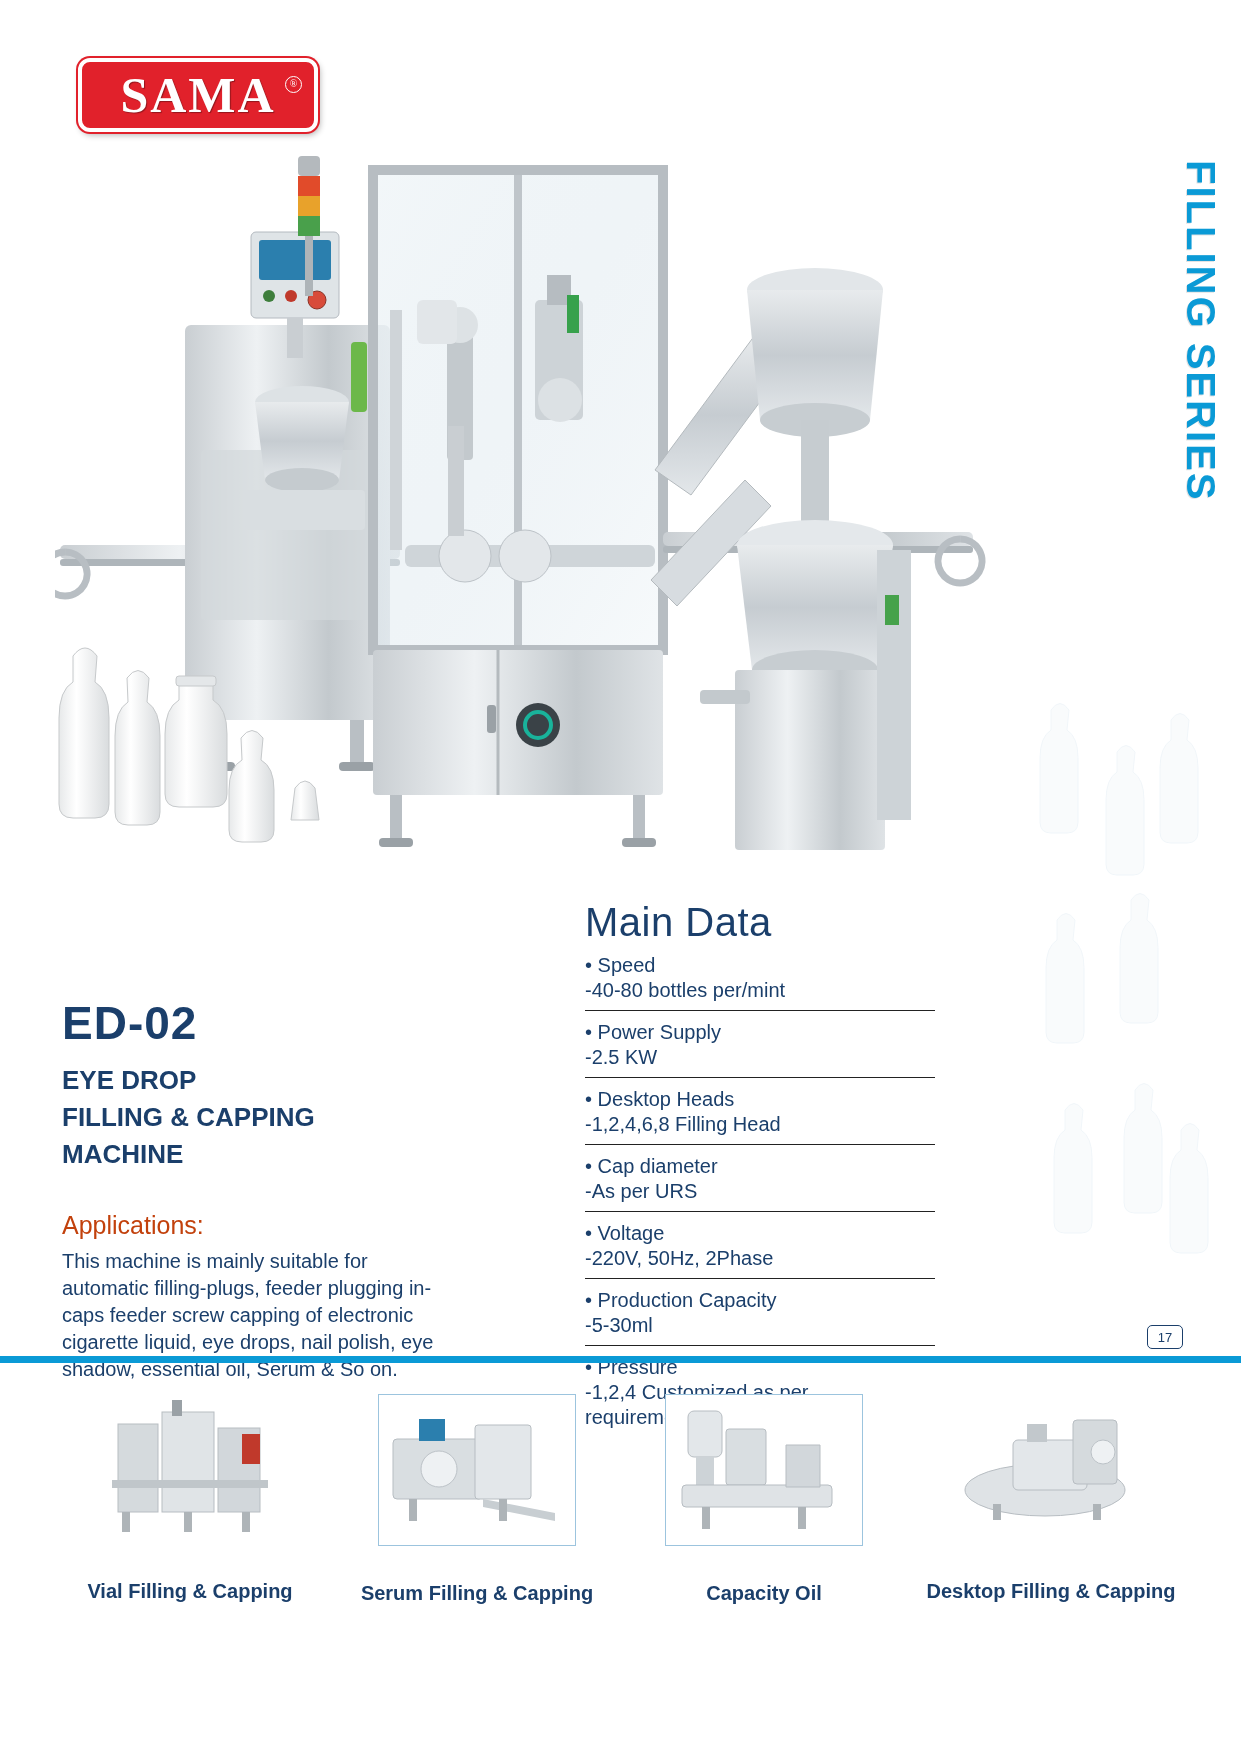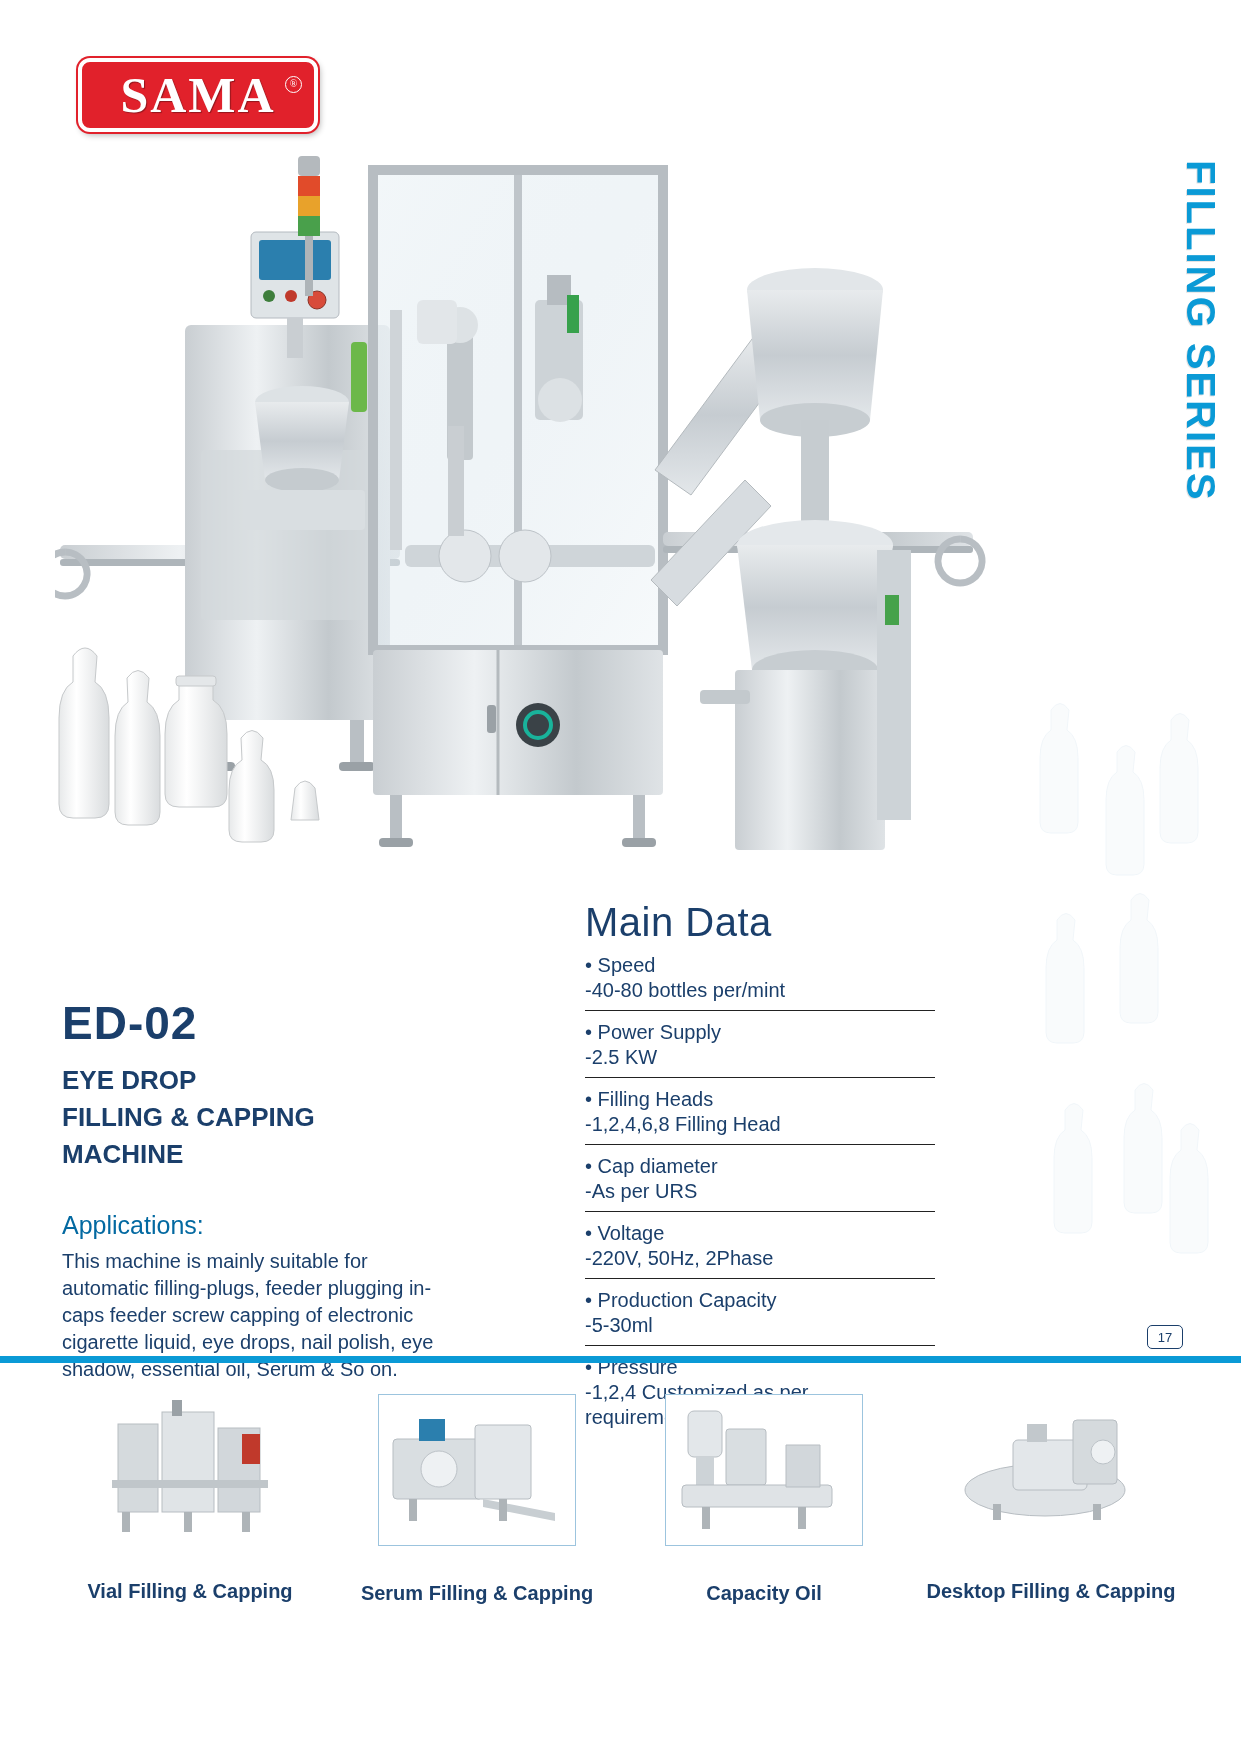--- a/index.html
+++ b/index.html
@@ -114,21 +114,21 @@
   }
   .model-name {
     font-size: 26px;
     font-weight: bold;
     color: #1b3f6b;
     line-height: 1.42;
     margin: 0 0 38px 0;
   }
   .applications-title {
     font-size: 25px;
-    color: #0369a1;
+    color: #c2410c;
     margin: 0 0 8px 0;
     font-weight: normal;
   }
   .applications-body {
     font-size: 20px;
     color: #1b3f6b;
     line-height: 1.35;
     margin: 0;
     max-width: 390px;
   }
@@ -390,21 +390,21 @@
 
   <div class="data-item">
     <div class="data-label">• Speed</div>
     <div class="data-value">-40-80 bottles per/mint</div>
   </div>
   <div class="data-item">
     <div class="data-label">• Power Supply</div>
     <div class="data-value">-2.5 KW</div>
   </div>
   <div class="data-item">
-    <div class="data-label">• Filling Heads</div>
+    <div class="data-label">• Desktop Heads</div>
     <div class="data-value">-1,2,4,6,8 Filling Head</div>
   </div>
   <div class="data-item">
     <div class="data-label">• Cap diameter</div>
     <div class="data-value">-As per URS</div>
   </div>
   <div class="data-item">
     <div class="data-label">• Voltage</div>
     <div class="data-value">-220V, 50Hz, 2Phase</div>
   </div>

